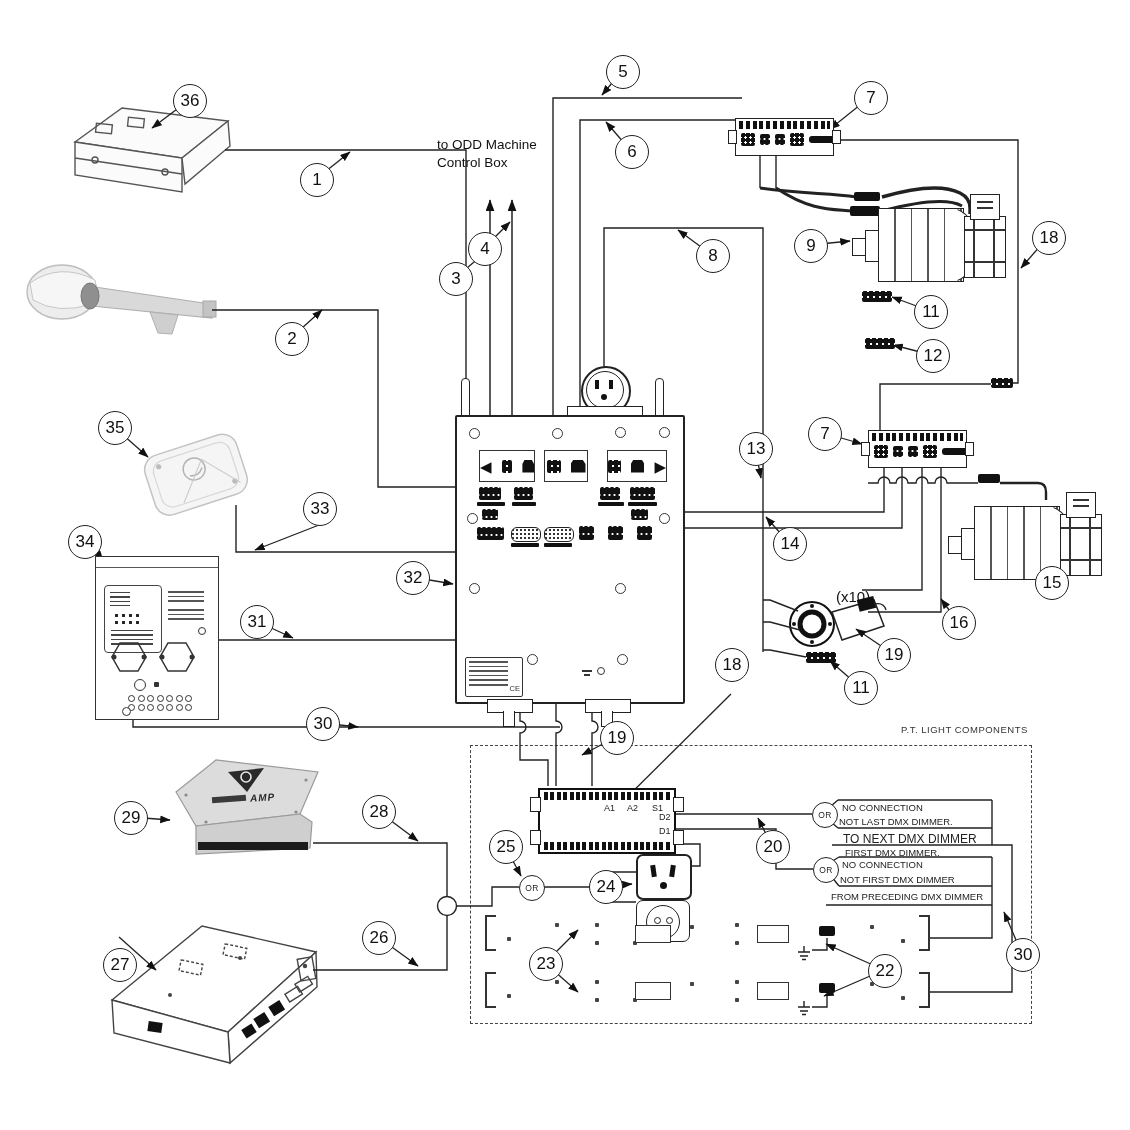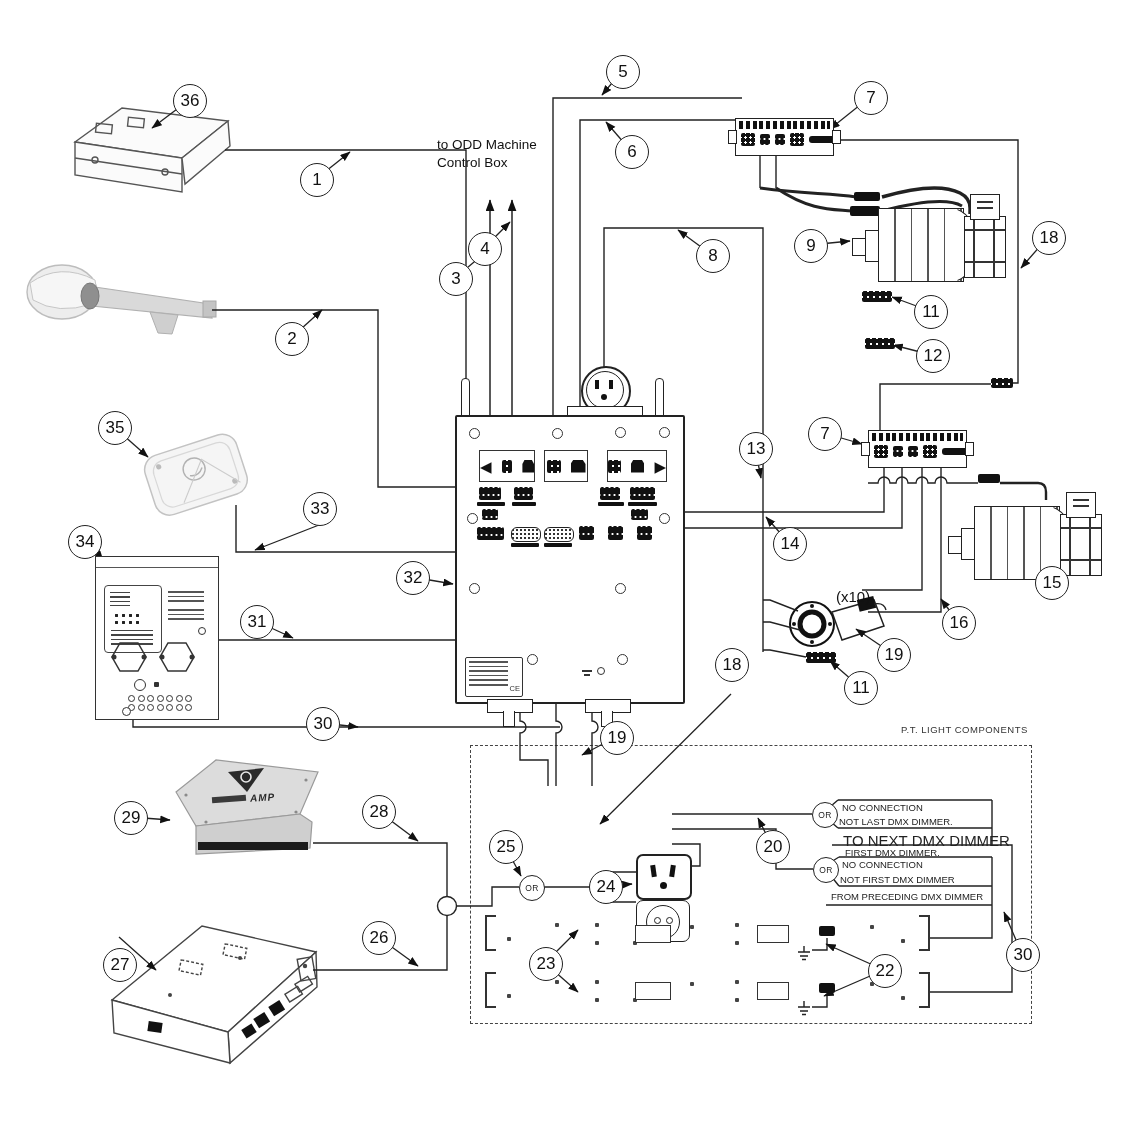--- a/index.html
+++ b/index.html
@@ -276,21 +276,21 @@
   <div class="note" style="left:901px;top:724px;font-size:9.5px;letter-spacing:.5px;color:#333;">P.T. LIGHT COMPONENTS</div>
 
   <div class="note" style="left:437px;top:136px;font-size:13.5px;line-height:1.3;color:#111;">
     <div>to ODD Machine</div>
     <div>Control Box</div>
   </div>
   <div class="note" style="left:836px;top:588px;font-size:15px;color:#111;">(x10)</div>
 
   <div class="dmx note" style="left:842px;top:802px;font-size:9.5px;">NO CONNECTION</div>
   <div class="dmx note" style="left:839px;top:816px;font-size:9.5px;">NOT LAST DMX DIMMER.</div>
-  <div class="dmx note" style="left:843px;top:832px;font-size:15px;">TO NEXT DMX DIMMER</div>
+  <div class="dmx note" style="left:843px;top:832px;font-size:12px;">TO NEXT DMX DIMMER</div>
   <div class="dmx note" style="left:845px;top:847px;font-size:9.5px;">FIRST DMX DIMMER.</div>
   <div class="dmx note" style="left:842px;top:859px;font-size:9.5px;">NO CONNECTION</div>
   <div class="dmx note" style="left:840px;top:874px;font-size:9.5px;">NOT FIRST DMX DIMMER</div>
   <div class="dmx note" style="left:831px;top:891px;font-size:9.5px;">FROM PRECEDING DMX DIMMER</div>
 
   <div class="orc" style="left:519px;top:875px;">OR</div>
   <div class="orc" style="left:812px;top:802px;">OR</div>
   <div class="orc" style="left:813px;top:857px;">OR</div>
 
   <div class="ant" style="left:461px;top:378px;"></div>
@@ -420,20 +420,33 @@
       <div class="m-line" style="left:6px;top:6px;width:16px;height:1.5px;"></div>
       <div class="m-line" style="left:6px;top:12px;width:16px;height:1.5px;"></div>
     </div>
   </div>
 
   <div class="smallconn" style="left:862px;top:291px;width:30px;height:11px;"></div>
   <div class="smallconn" style="left:865px;top:338px;width:30px;height:11px;"></div>
   <div class="smallconn" style="left:806px;top:652px;width:30px;height:11px;"></div>
   <div class="smallconn" style="left:991px;top:378px;width:22px;height:10px;"></div>
 
+  <div class="dimmer">
+    <div class="trow" style="top:2px;"></div>
+    <div class="trow" style="bottom:2px;"></div>
+    <div class="ear" style="left:-10px;top:7px;"></div>
+      <div class="ear" style="left:-10px;top:40px;"></div>
+    <div class="ear" style="right:-10px;top:7px;"></div>
+      <div class="ear" style="right:-10px;top:40px;"></div>
+    <div class="dlab" style="left:64px;top:13px;">A1</div>
+    <div class="dlab" style="left:87px;top:13px;">A2</div>
+    <div class="dlab" style="left:112px;top:13px;">S1</div>
+    <div class="dlab" style="left:119px;top:22px;">D2</div>
+    <div class="dlab" style="left:119px;top:36px;">D1</div>
+  </div>
 
   <div class="outl" style="left:636px;top:854px;width:52px;height:42px;">
     <div style="position:absolute;left:13px;top:9px;width:5px;height:12px;background:#111;transform:rotate(-8deg);"></div>
     <div style="position:absolute;left:32px;top:9px;width:5px;height:12px;background:#111;transform:rotate(8deg);"></div>
     <div style="position:absolute;left:22px;top:26px;width:7px;height:7px;background:#111;border-radius:50%;"></div>
   </div>
   <div class="outl" style="left:636px;top:900px;width:52px;height:40px;border-width:1.5px;">
     <div style="position:absolute;left:9px;top:4px;width:32px;height:32px;border:1.5px solid #222;border-radius:50%;"></div>
     <div style="position:absolute;left:17px;top:16px;width:5px;height:5px;border:1.2px solid #222;border-radius:50%;"></div>
     <div style="position:absolute;left:29px;top:16px;width:5px;height:5px;border:1.2px solid #222;border-radius:50%;"></div>

